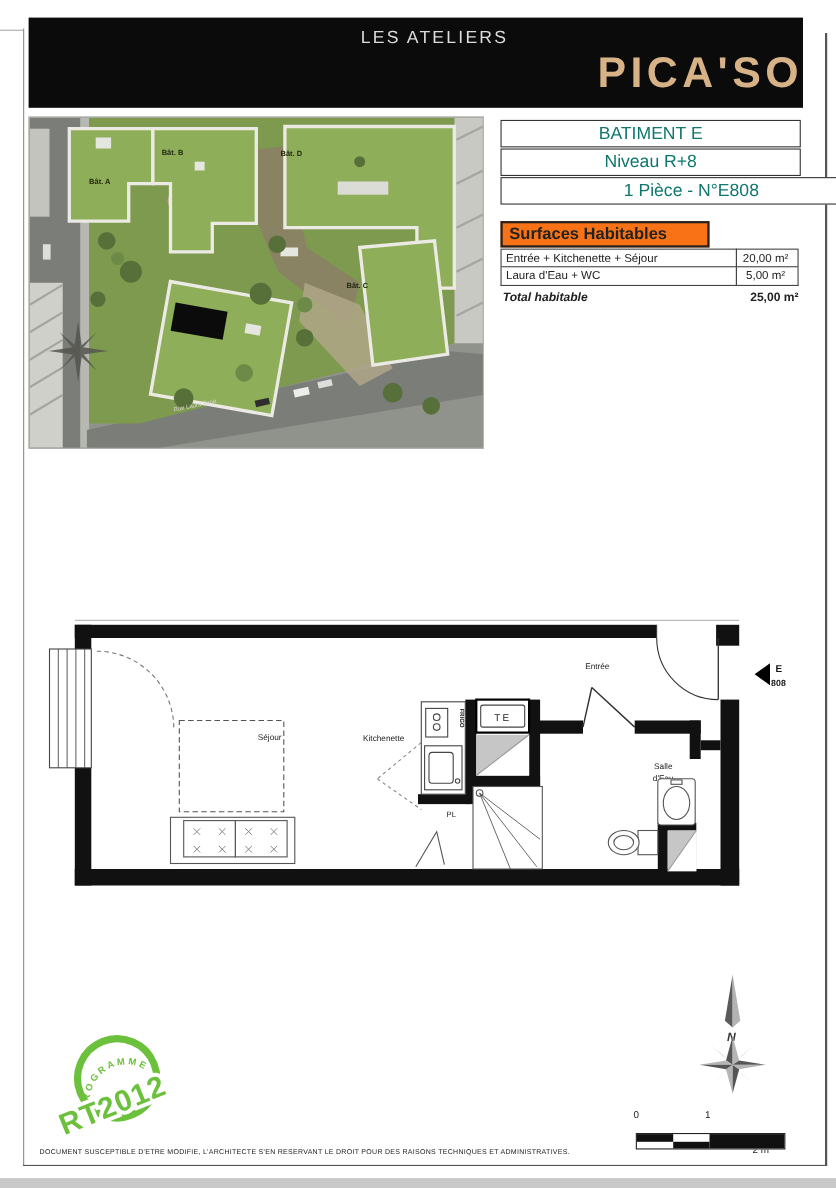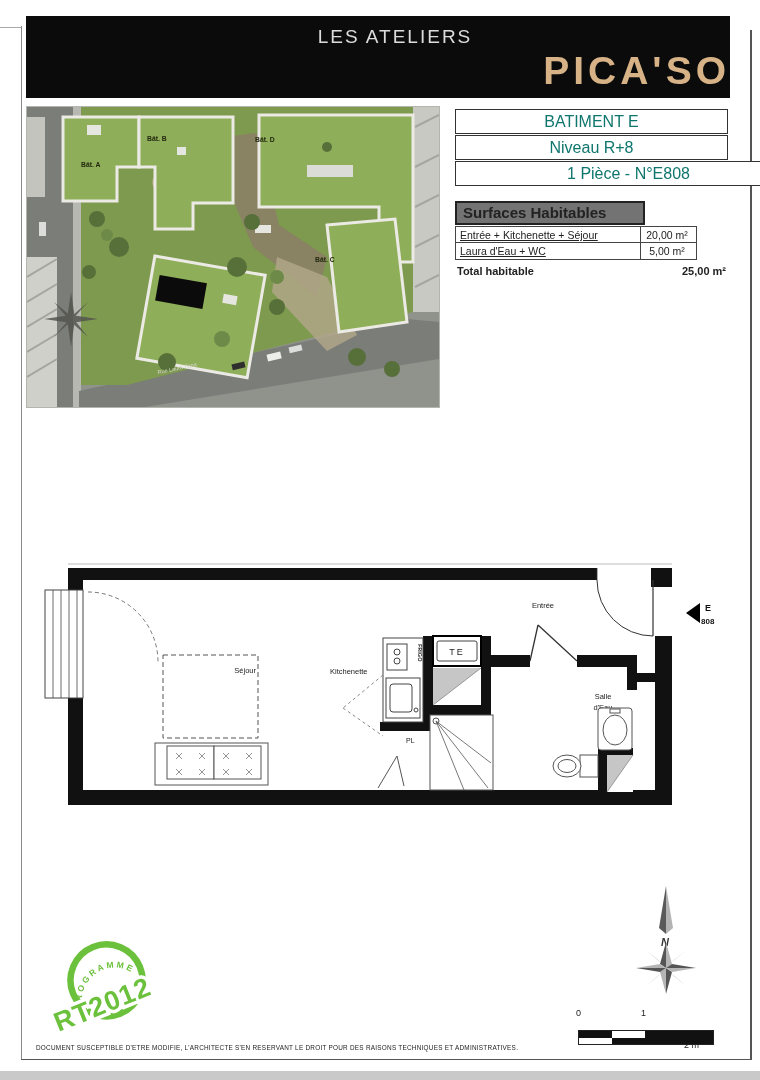--- a/index.html
+++ b/index.html
@@ -6,36 +6,36 @@
   body{width:760px;height:1080px;position:relative;background:#ffffff;
        font-family:"Liberation Sans",sans-serif;color:#222;overflow:hidden;}
   .abs{position:absolute;}
 
   
   .edge{background:#8a8a8a;}
 
   
   .header-bar{left:26px;top:16px;width:704px;height:82px;background:#0b0b0b;
 aoutline:1px solid #444;text-align:center;}
-  .brand1{display:block;margin-top:10px;font-size:19px;letter-spacing:2px;color:#dcdcdc;padding-left:34px;}
+  .brand1{display:block;margin-top:10px;font-size:16px;letter-spacing:2px;color:#dcdcdc;padding-left:34px;}
   .brand2{display:block;margin-top:1px;font-size:39px;font-weight:bold;letter-spacing:4px;
           color:var(--brand-gold,#d7b286);text-align:right;}
 
   
   .info-row{left:455px;width:271px;height:23px;border:1px solid #333;background:#fff;
             text-align:center;font-size:16px;line-height:23px;color:#0f766e;}
   .surf-head{left:455px;top:201px;width:180px;height:20px;border:2px solid #222;
-             font-size:15px;font-weight:bold;line-height:20px;padding-left:6px;background:#737373;}
+             font-size:15px;font-weight:bold;line-height:20px;padding-left:6px;background:#f97316;}
   .srow{left:455px;width:272px;height:17px;display:flex;font-size:10.5px;}
-  .srow .lab{width:186px;border:1px solid #444;border-top:none;padding:2px 0 0 4px;box-sizing:border-box;text-decoration:underline;}
+  .srow .lab{width:215px;border:1px solid #444;border-top:none;padding:2px 0 0 4px;box-sizing:border-box;}
   .srow .val{width:57px;border:1px solid #444;border-top:none;border-left:1px solid #444;
              margin-left:-1px;text-align:center;padding:2px 3px 0 0;box-sizing:border-box;}
   .srow.first .lab,.srow.first .val{border-top:1px solid #444;}
   .trow{left:455px;top:262px;width:272px;display:flex;font-size:11px;font-weight:bold;}
-  .trow .lab{width:215px;padding:3px 0 0 2px;}
+  .trow .lab{width:215px;padding:3px 0 0 2px;font-style:italic;}
   .trow .val{width:57px;text-align:right;padding:3px 1px 0 0;}
 
   
   .sb-lab{position:absolute;top:0;font-size:9px;color:#222;}
   .sb-bar{position:absolute;left:2px;top:22px;width:134px;height:13px;border:1px solid #222;background:#fff;}
   .sb-seg{position:absolute;background:#111;}
 
   .footer-text{left:36px;top:1044px;width:600px;font-size:6.4px;letter-spacing:0.25px;color:#222;}
 
   svg text{font-family:"Liberation Sans",sans-serif;}

